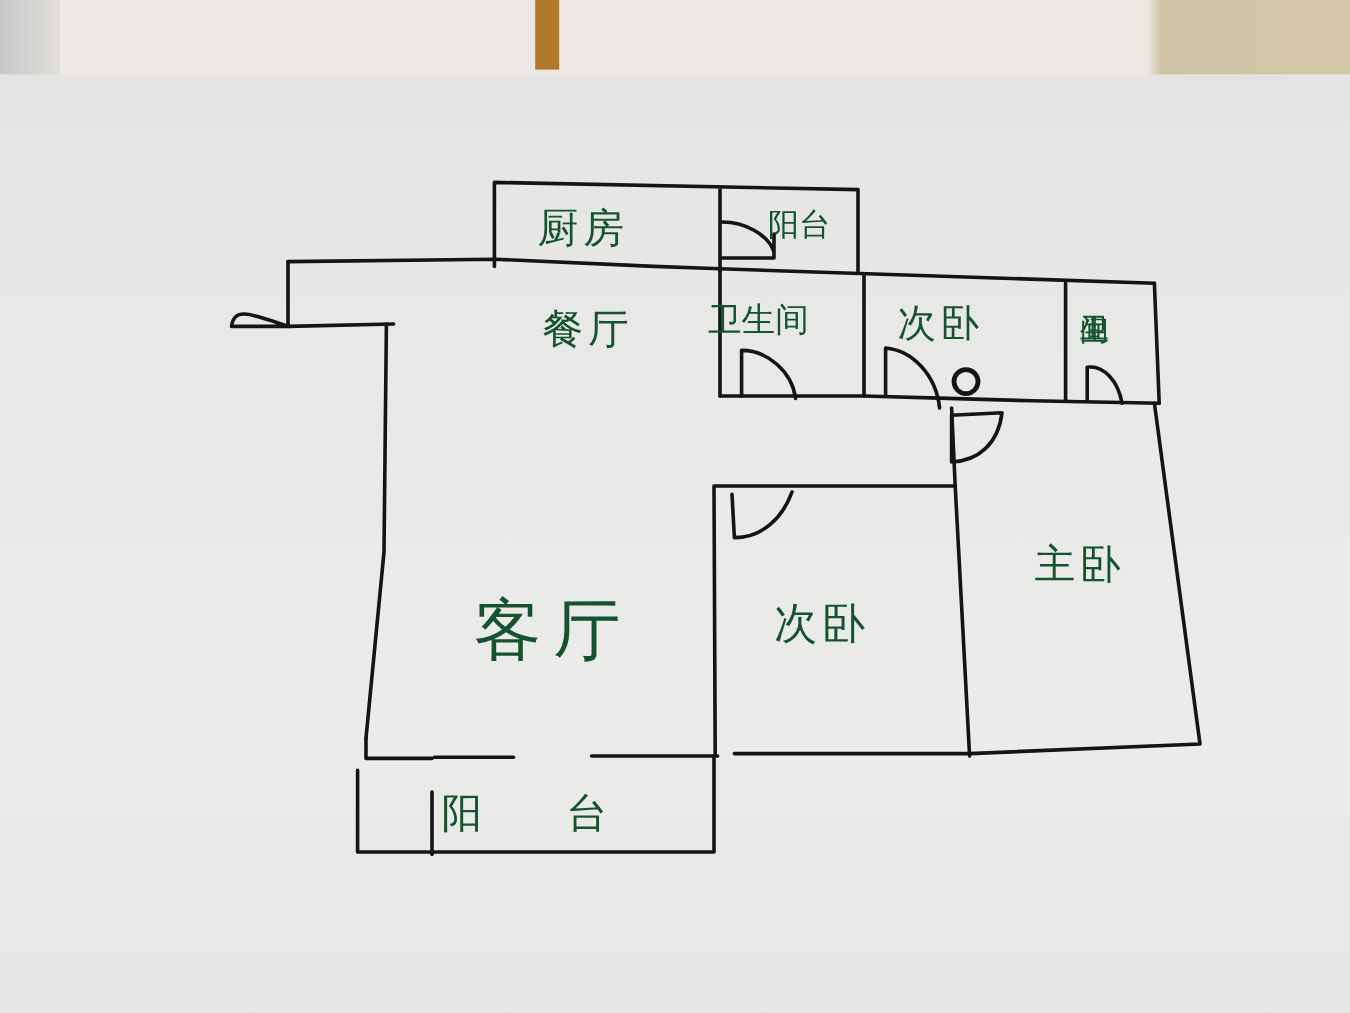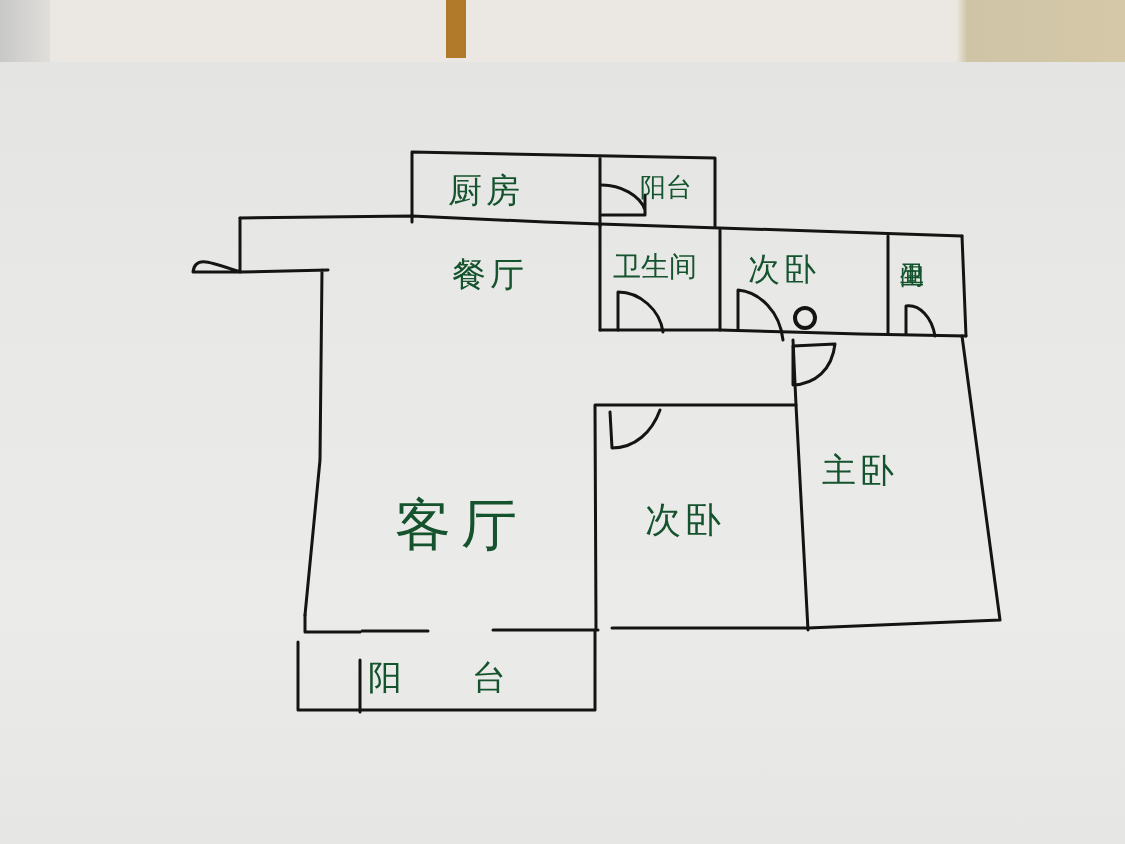--- a/index.html
+++ b/index.html
@@ -53,19 +53,19 @@
 
     <path d="M305 615 L305 632 L360 632 M362 631 L428 631 M493 630 L598 630"></path>
 
     <path d="M298 642 L298 710 L595 710 L595 630 M360 660 L360 712"></path>
   </g>
 </svg>
 
 <div class="lbl" style="left:448px;top:168px;font-size:34px;">厨房</div>
 <div class="lbl" style="left:640px;top:170px;font-size:26px;letter-spacing:0;">阳台</div>
 <div class="lbl" style="left:440px;top:252px;font-size:34px;margin-left:12px;">餐厅</div>
-<div class="lbl" style="left:613px;top:248px;font-size:28px;letter-spacing:0;">卫生间</div>
+<div class="lbl" style="left:590px;top:248px;font-size:28px;letter-spacing:0;">卫生间</div>
 <div class="lbl" style="left:748px;top:248px;font-size:32px;">次卧</div>
 <div class="lbl vert" style="left:896px;top:244px;font-size:24px;">卫生间</div>
 <div class="lbl" style="left:395px;top:488px;font-size:56px;letter-spacing:10px;">客厅</div>
 <div class="lbl" style="left:645px;top:496px;font-size:36px;">次卧</div>
-<div class="lbl" style="left:822px;top:448px;font-size:34px;">主卧</div>
+<div class="lbl" style="left:862px;top:448px;font-size:34px;">主卧</div>
 <div class="lbl" style="left:368px;top:655px;font-size:34px;letter-spacing:70px;">阳台</div>
 
 </body></html>

